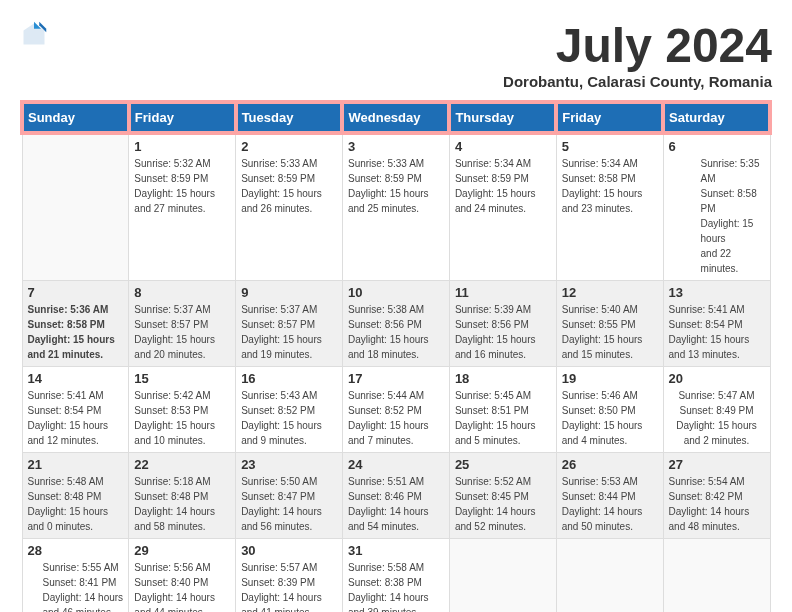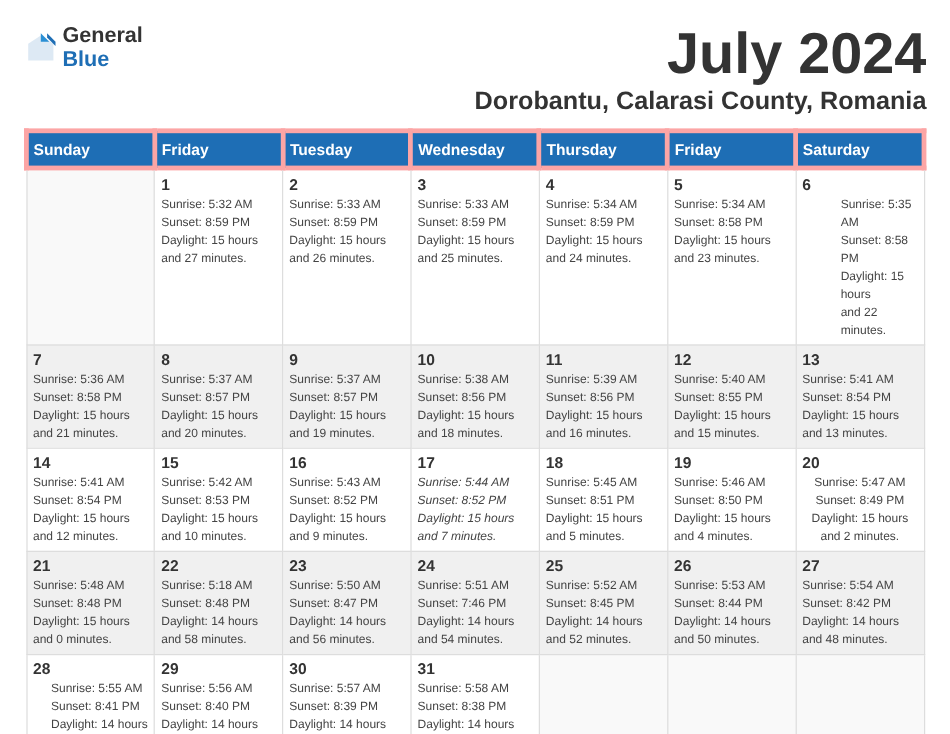--- a/index.html
+++ b/index.html
@@ -40,21 +40,21 @@
     .title-area {
       text-align: right;
     }
     .month-title {
       font-size: 48px;
       font-weight: bold;
       color: #333;
       line-height: 1.1;
     }
     .subtitle {
-      font-size: 21px;
+      font-size: 15px;
       color: #333;
       font-weight: bold;
     }
     .calendar {
       width: 100%;
       border-collapse: collapse;
       border: 1px solid #ccc;
     }
     .calendar th {
       background-color: #1e6eb5;
@@ -97,28 +97,20 @@
 </head>
 <body>
 
 <div class="header-area">
   <div class="logo">
     <svg class="logo-icon" viewBox="0 0 32 32" xmlns="http://www.w3.org/2000/svg">
       <polygon points="16,4 28,12 28,28 4,28 4,12" fill="#1e6eb5" opacity="0.15"></polygon>
       <polygon points="22,6 30,14 30,10 22,2" fill="#1e6eb5"></polygon>
       <polygon points="16,2 24,10 16,10" fill="#2a8fd4"></polygon>
     </svg>
-    <div>
-      <div>
-        <span class="logo-text-general">General</span>
-      </div>
-      <div>
-        <span class="logo-text-blue">Blue</span>
-      </div>
-    </div>
   </div>
   <div class="title-area">
     <div class="month-title">July 2024</div>
     <div class="subtitle">Dorobantu, Calarasi County, Romania</div>
   </div>
 </div>
 
 <table class="calendar">
   <thead>
     <tr>
@@ -173,21 +165,21 @@
           <span class="day-number">6</span>
           <div class="day-info" style="white-space: pre-line; margin-left: 32px;">Sunrise: 5:35 AM
 Sunset: 8:58 PM
 Daylight: 15 hours
 and 22 minutes.</div>
         </td>
       </tr>
       <tr class="row-shaded">
         <td>
           <span class="day-number">7</span>
-          <div class="day-info" style="white-space: pre-line;">Sunrise: 5:36 AM
+          <div class="day-info" style="white-space: pre-line; font-weight: bold;">Sunrise: 5:36 AM
 Sunset: 8:58 PM
 Daylight: 15 hours
 and 21 minutes.</div>
         </td>
         <td>
           <span class="day-number">8</span>
           <div class="day-info" style="white-space: pre-line;">Sunrise: 5:37 AM
 Sunset: 8:57 PM
 Daylight: 15 hours
 and 20 minutes.</div>
@@ -245,21 +237,21 @@
         </td>
         <td>
           <span class="day-number">16</span>
           <div class="day-info" style="white-space: pre-line;">Sunrise: 5:43 AM
 Sunset: 8:52 PM
 Daylight: 15 hours
 and 9 minutes.</div>
         </td>
         <td>
           <span class="day-number">17</span>
-          <div class="day-info" style="white-space: pre-line; font-style: italic;">Sunrise: 5:44 AM
+          <div class="day-info" style="white-space: pre-line;">Sunrise: 5:44 AM
 Sunset: 8:52 PM
 Daylight: 15 hours
 and 7 minutes.</div>
         </td>
         <td>
           <span class="day-number">18</span>
           <div class="day-info" style="white-space: pre-line;">Sunrise: 5:45 AM
 Sunset: 8:51 PM
 Daylight: 15 hours
 and 5 minutes.</div>
@@ -297,21 +289,21 @@
         <td>
           <span class="day-number">23</span>
           <div class="day-info" style="white-space: pre-line;">Sunrise: 5:50 AM
 Sunset: 8:47 PM
 Daylight: 14 hours
 and 56 minutes.</div>
         </td>
         <td>
           <span class="day-number">24</span>
           <div class="day-info" style="white-space: pre-line;">Sunrise: 5:51 AM
-Sunset: 7:46 PM
+Sunset: 8:46 PM
 Daylight: 14 hours
 and 54 minutes.</div>
         </td>
         <td>
           <span class="day-number">25</span>
           <div class="day-info" style="white-space: pre-line;">Sunrise: 5:52 AM
 Sunset: 8:45 PM
 Daylight: 14 hours
 and 52 minutes.</div>
         </td>

